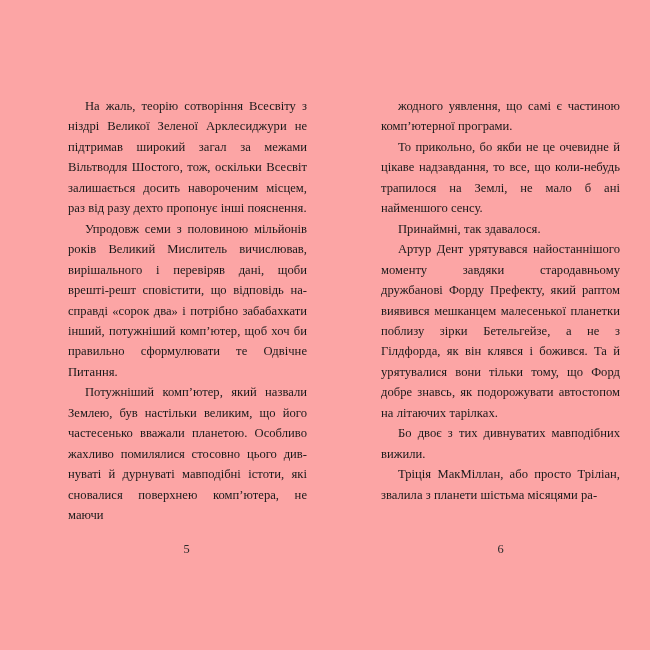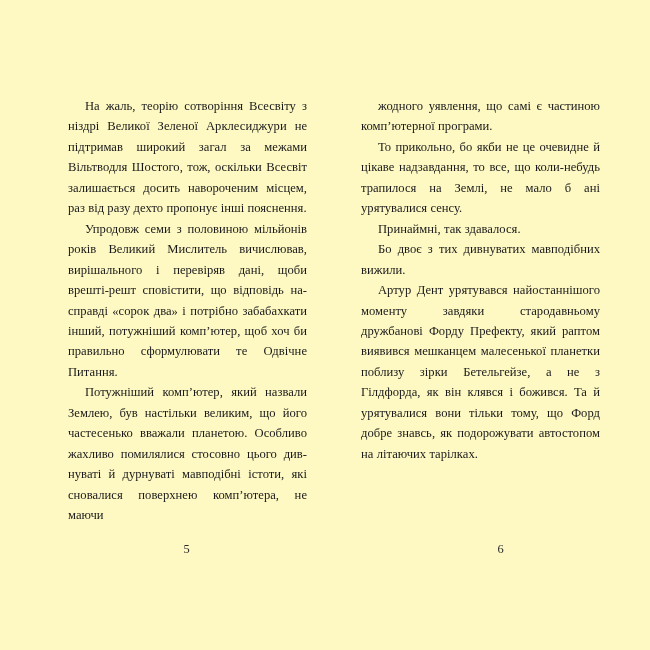--- a/index.html
+++ b/index.html
@@ -11,36 +11,36 @@
     width: 650px;
     height: 650px;
     overflow: hidden;
     font-family: "Liberation Serif", "DejaVu Serif", serif;
     color: #1a1a1a;
   }
   #book-spread {
     position: relative;
     width: 650px;
     height: 650px;
-    background: #fef9c3;
+    background: #fca5a5;
   }
   .page {
     position: absolute;
     top: 0;
     height: 650px;
   }
   .page.left  { left: 0;   width: 325px; }
   .page.right { left: 325px; width: 325px; }
 
   .text-column {
     position: absolute;
     top: 96px;
   }
   .page.left .text-column  { left: 68px;  width: 239px; }
-  .page.right .text-column { left: 36px;  width: 239px; }
+  .page.right .text-column { left: 56px;  width: 239px; }
 
   .para {
     margin: 0;
     text-align: justify;
     text-justify: inter-word;
     font-size: 12.6px;
     line-height: 20.45px;
     text-indent: 17px;
     letter-spacing: 0.02px;
     word-spacing: 0.1px;
@@ -68,21 +68,22 @@
       <p class="para">На жаль, теорію сотворіння Всесвіту з ніздрі Великої Зеленої Арклесиджури не підтримав широкий загал за межами Вільтводля Шостого, тож, оскільки Всесвіт залишається досить наворо­ченим місцем, раз від разу дехто пропонує інші пояснення.</p>
       <p class="para">Упродовж семи з половиною мільйонів років Великий Мислитель вичислював, вирішального і перевіряв дані, щоби врешті-решт сповістити, що відповідь на­справді «сорок два» і потрібно забабахкати інший, потужніший комп’ютер, щоб хоч би правильно сформулювати те Одвічне Питання.</p>
       <p class="para">Потужніший комп’ютер, який назвали Землею, був настільки великим, що його частесенько вважали планетою. Особливо жахливо помилялися стосовно цього див­нуваті й дурнуваті мавподібні істоти, які сновалися поверхнею комп’ютера, не маючи</p>
     </div>
     <div class="page-number">5</div>
   </div>
 
   <div class="page right">
     <div class="text-column">
       <p class="para">жодного уявлення, що самі є частиною комп’ютерної програми.</p>
-      <p class="para">То прикольно, бо якби не це очевидне й цікаве надзавдання, то все, що коли-не­будь трапилося на Землі, не мало б ані урятувалися сенсу.</p>
+      <p class="para">То прикольно, бо якби не це очевидне й цікаве надзавдання, то все, що коли-не­будь трапилося на Землі, не мало б ані найменшого сенсу.</p>
       <p class="para">Принаймні, так здавалося.</p>
+      <p class="para">Артур Дент урятувався найостанні­шого моменту завдяки стародавньому дружбанові Форду Префекту, який рап­том виявився мешканцем малесенької планетки поблизу зірки Бетельгейзе, а не з Гілдфорда, як він клявся і божився. Та й урятувалися вони тільки тому, що Форд добре знавсь, як подорожувати автостопом на літаючих тарілках.</p>
       <p class="para">Бо двоє з тих дивнуватих мавподіб­них вижили.</p>
-      <p class="para">Артур Дент урятувався найостанні­шого моменту завдяки стародавньому дружбанові Форду Префекту, який рап­том виявився мешканцем малесенької планетки поблизу зірки Бетельгейзе, а не з Гілдфорда, як він клявся і божився. Та й урятувалися вони тільки тому, що Форд добре знавсь, як подорожувати автостопом на літаючих тарілках.</p>
+      <p class="para">Тріція МакМіллан, або просто Тріліан, звалила з планети шістьма місяцями ра-</p>
     </div>
     <div class="page-number">6</div>
   </div>
 
 </div>
 
 </body></html>

